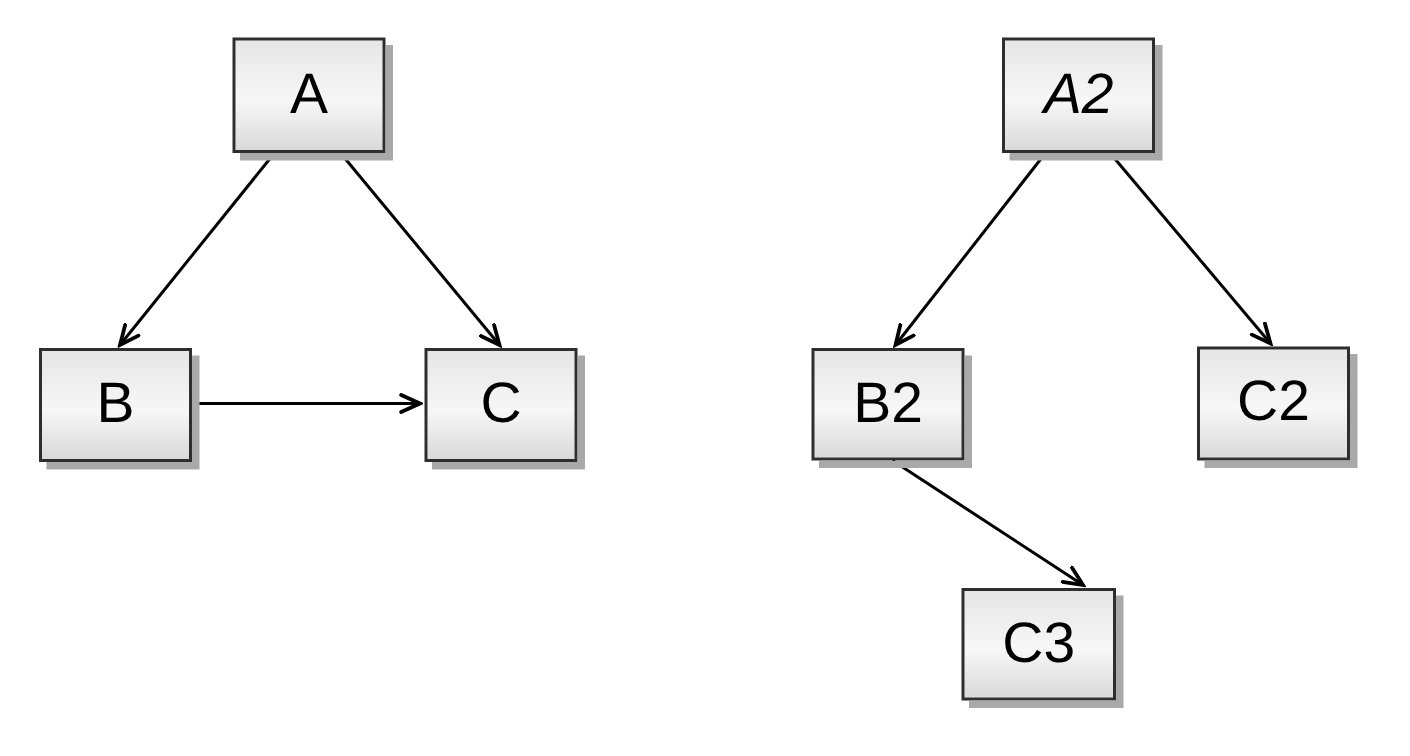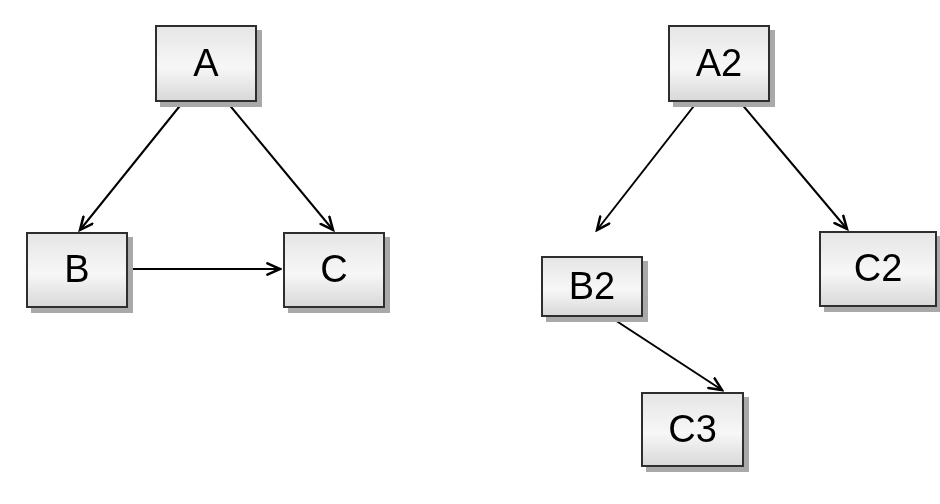--- a/index.html
+++ b/index.html
@@ -69,26 +69,26 @@
   <div class="nodes-layer">
       <div class="node" style="left: 155px; top: 25px; width: 102px; height: 77px; background: linear-gradient(rgb(230, 230, 230) 0%, rgb(247, 247, 247) 55%, rgb(217, 217, 217) 100%); border-color: rgb(46, 46, 46); box-shadow: rgb(169, 169, 169) 5px 5px 0px; color: rgb(0, 0, 0);">
         <span class="node-label">A</span>
       </div>
       <div class="node" style="left: 26px; top: 232px; width: 102px; height: 76px; background: linear-gradient(rgb(230, 230, 230) 0%, rgb(247, 247, 247) 55%, rgb(217, 217, 217) 100%); border-color: rgb(46, 46, 46); box-shadow: rgb(169, 169, 169) 5px 5px 0px; color: rgb(0, 0, 0);">
         <span class="node-label">B</span>
       </div>
       <div class="node" style="left: 283px; top: 232px; width: 102px; height: 76px; background: linear-gradient(rgb(230, 230, 230) 0%, rgb(247, 247, 247) 55%, rgb(217, 217, 217) 100%); border-color: rgb(46, 46, 46); box-shadow: rgb(169, 169, 169) 5px 5px 0px; color: rgb(0, 0, 0);">
         <span class="node-label">C</span>
       </div>
-      <div class="node" style="left: 668px; top: 25px; width: 102px; height: 77px; background: linear-gradient(rgb(230, 230, 230) 0%, rgb(247, 247, 247) 55%, rgb(217, 217, 217) 100%); border-color: rgb(46, 46, 46); box-shadow: rgb(169, 169, 169) 5px 5px 0px; color: rgb(0, 0, 0);">
+      <div class="node" style="left: 668px; top: 25px; width: 102px; height: 77px; background: linear-gradient(rgb(230, 230, 230) 0%, rgb(247, 247, 247) 55%, rgb(217, 217, 217) 100%); border-color: rgb(46, 46, 46); box-shadow: rgb(169, 169, 169) 5px 5px 0px; color: rgb(0, 0, 0); font-style: italic;">
         <span class="node-label">A2</span>
       </div>
-      <div class="node" style="left: 541px; top: 232px; width: 102px; height: 61px; background: linear-gradient(rgb(230, 230, 230) 0%, rgb(247, 247, 247) 55%, rgb(217, 217, 217) 100%); border-color: rgb(46, 46, 46); box-shadow: rgb(169, 169, 169) 5px 5px 0px; color: rgb(0, 0, 0); margin-top: 24px;">
+      <div class="node" style="left: 541px; top: 232px; width: 102px; height: 75px; background: linear-gradient(rgb(230, 230, 230) 0%, rgb(247, 247, 247) 55%, rgb(217, 217, 217) 100%); border-color: rgb(46, 46, 46); box-shadow: rgb(169, 169, 169) 5px 5px 0px; color: rgb(0, 0, 0);">
         <span class="node-label">B2</span>
       </div>
-      <div class="node" style="left: 798px; top: 231px; width: 118px; height: 76px; background: linear-gradient(rgb(230, 230, 230) 0%, rgb(247, 247, 247) 55%, rgb(217, 217, 217) 100%); border-color: rgb(46, 46, 46); box-shadow: rgb(169, 169, 169) 5px 5px 0px; color: rgb(0, 0, 0); margin-left: 21px;">
+      <div class="node" style="left: 798px; top: 231px; width: 102px; height: 76px; background: linear-gradient(rgb(230, 230, 230) 0%, rgb(247, 247, 247) 55%, rgb(217, 217, 217) 100%); border-color: rgb(46, 46, 46); box-shadow: rgb(169, 169, 169) 5px 5px 0px; color: rgb(0, 0, 0);">
         <span class="node-label">C2</span>
       </div>
       <div class="node" style="left: 641px; top: 392px; width: 103px; height: 75px; background: linear-gradient(rgb(230, 230, 230) 0%, rgb(247, 247, 247) 55%, rgb(217, 217, 217) 100%); border-color: rgb(46, 46, 46); box-shadow: rgb(169, 169, 169) 5px 5px 0px; color: rgb(0, 0, 0);">
         <span class="node-label">C3</span>
       </div>
     </div>
 </div>
 
 </body></html>

